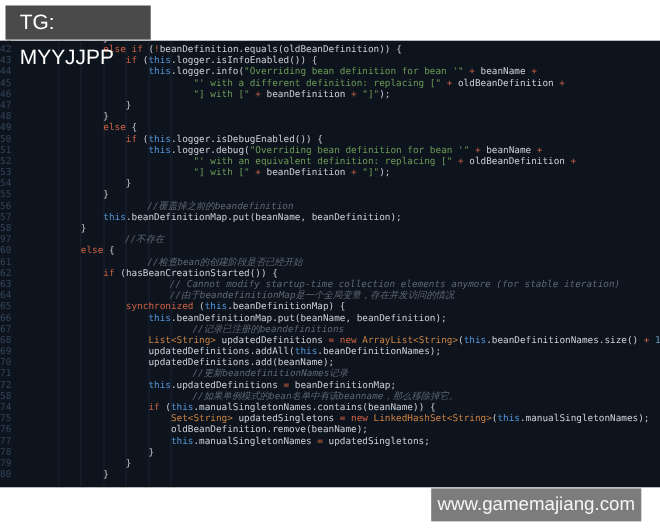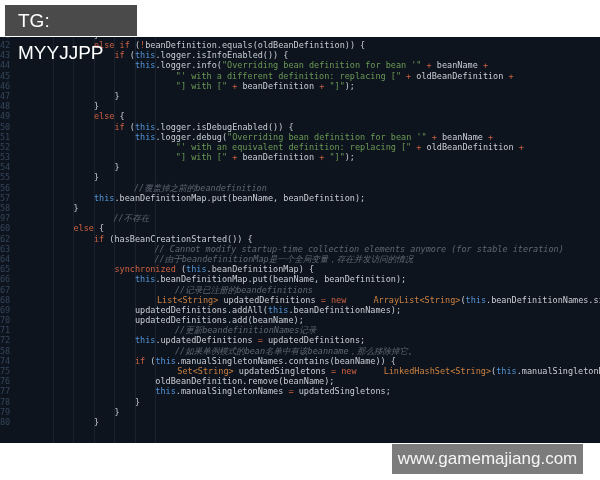--- a/index.html
+++ b/index.html
@@ -8,21 +8,21 @@
   
   .editor{position:absolute;left:0;top:37px;width:600px;height:406px;background:#0e141d;overflow:hidden;}
   .guide{position:absolute;top:0;bottom:0;width:1px;background:#1a2230;}
   .code{position:relative;margin-top:-7.2px;}
   .line{height:10.2px;line-height:10.2px;font-size:8.5px;white-space:pre;font-family:"DejaVu Sans Mono",monospace;}
   .lnum{display:inline-block;width:50px;text-align:left;color:#33455b;vertical-align:top;}
   .ltext{margin-left:3px;}
 
   
   .tk-kw{color:#cd6142;}
-  .tk-type{color:#cc8242;margin-left:22px;}
+  .tk-type{color:#cc8242;}
   .tk-str{color:#6a9955;}
   .tk-cmt{color:#5c6773;font-style:italic;margin-left:40px;}
   .tk-this{color:#5295d8;}
   .tk-op{color:#cd6142;}
   .tk-num{color:#68a0c8;}
   .tk-plain{color:#c9ced6;}
 
   
   .tag-top{position:absolute;left:5px;top:5px;width:132px;height:31px;background:#4a4a4a;
     color:#ffffff;font-family:"Liberation Sans",sans-serif;font-size:19px;line-height:32px;
@@ -58,31 +58,32 @@
         <div class="line"><span class="lnum">51</span><span class="ltext"><span>                </span><span class="tk-this">this</span><span class="tk-plain">.logger.debug(</span><span class="tk-str">"Overriding bean definition for bean '"</span><span class="tk-op"> + </span><span class="tk-plain">beanName</span><span class="tk-op"> +</span></span></div>
         <div class="line"><span class="lnum">52</span><span class="ltext"><span>                        </span><span class="tk-str">"' with an equivalent definition: replacing ["</span><span class="tk-op"> + </span><span class="tk-plain">oldBeanDefinition</span><span class="tk-op"> +</span></span></div>
         <div class="line"><span class="lnum">53</span><span class="ltext"><span>                        </span><span class="tk-str">"] with ["</span><span class="tk-op"> + </span><span class="tk-plain">beanDefinition</span><span class="tk-op"> + </span><span class="tk-str">"]"</span><span class="tk-plain">);</span></span></div>
         <div class="line"><span class="lnum">54</span><span class="ltext"><span>            </span><span class="tk-plain">}</span></span></div>
         <div class="line"><span class="lnum">55</span><span class="ltext"><span>        </span><span class="tk-plain">}</span></span></div>
         <div class="line"><span class="lnum">56</span><span class="ltext"><span>        </span><span class="tk-cmt">//覆盖掉之前的beandefinition</span></span></div>
         <div class="line"><span class="lnum">57</span><span class="ltext"><span>        </span><span class="tk-this">this</span><span class="tk-plain">.beanDefinitionMap.put(beanName, beanDefinition);</span></span></div>
         <div class="line"><span class="lnum">58</span><span class="ltext"><span>    </span><span class="tk-plain">}</span></span></div>
         <div class="line"><span class="lnum">97</span><span class="ltext"><span>    </span><span class="tk-cmt">//不存在</span></span></div>
         <div class="line"><span class="lnum">60</span><span class="ltext"><span>    </span><span class="tk-kw">else</span><span class="tk-plain"> {</span></span></div>
+        <div class="line"><span class="lnum">61</span><span class="ltext"><span>        </span><span class="tk-cmt">//检查bean的创建阶段是否已经开始</span></span></div>
         <div class="line"><span class="lnum">62</span><span class="ltext"><span>        </span><span class="tk-kw">if</span><span class="tk-plain"> (hasBeanCreationStarted()) {</span></span></div>
         <div class="line"><span class="lnum">63</span><span class="ltext"><span>            </span><span class="tk-cmt">// Cannot modify startup-time collection elements anymore (for stable iteration)</span></span></div>
         <div class="line"><span class="lnum">64</span><span class="ltext"><span>            </span><span class="tk-cmt">//由于beandefinitionMap是一个全局变量，存在并发访问的情况</span></span></div>
         <div class="line"><span class="lnum">65</span><span class="ltext"><span>            </span><span class="tk-kw">synchronized</span><span class="tk-plain"> (</span><span class="tk-this">this</span><span class="tk-plain">.beanDefinitionMap) {</span></span></div>
         <div class="line"><span class="lnum">66</span><span class="ltext"><span>                </span><span class="tk-this">this</span><span class="tk-plain">.beanDefinitionMap.put(beanName, beanDefinition);</span></span></div>
         <div class="line"><span class="lnum">67</span><span class="ltext"><span>                </span><span class="tk-cmt">//记录已注册的beandefinitions</span></span></div>
         <div class="line"><span class="lnum">68</span><span class="ltext"><span>                </span><span class="tk-type">List&lt;String&gt;</span><span class="tk-plain"> updatedDefinitions </span><span class="tk-op">= </span><span class="tk-kw">new</span><span class="tk-plain"> </span><span class="tk-type">ArrayList&lt;String&gt;</span><span class="tk-plain">(</span><span class="tk-this">this</span><span class="tk-plain">.beanDefinitionNames.size()</span><span class="tk-op"> + </span><span class="tk-num">1</span></span></div>
         <div class="line"><span class="lnum">69</span><span class="ltext"><span>                </span><span class="tk-plain">updatedDefinitions.addAll(</span><span class="tk-this">this</span><span class="tk-plain">.beanDefinitionNames);</span></span></div>
         <div class="line"><span class="lnum">70</span><span class="ltext"><span>                </span><span class="tk-plain">updatedDefinitions.add(beanName);</span></span></div>
         <div class="line"><span class="lnum">71</span><span class="ltext"><span>                </span><span class="tk-cmt">//更新beandefinitionNames记录</span></span></div>
-        <div class="line"><span class="lnum">72</span><span class="ltext"><span>                </span><span class="tk-this">this</span><span class="tk-plain">.updatedDefinitions </span><span class="tk-op">= </span><span class="tk-plain">updatedDefinitions;</span></span></div>
+        <div class="line"><span class="lnum">72</span><span class="ltext"><span>                </span><span class="tk-this">this</span><span class="tk-plain">.updatedDefinitions </span><span class="tk-op">= </span><span class="tk-plain">beanDefinitionMap;</span></span></div>
         <div class="line"><span class="lnum">58</span><span class="ltext"><span>                </span><span class="tk-cmt">//如果单例模式的bean名单中有该beanname，那么移除掉它。</span></span></div>
         <div class="line"><span class="lnum">74</span><span class="ltext"><span>                </span><span class="tk-kw">if</span><span class="tk-plain"> (</span><span class="tk-this">this</span><span class="tk-plain">.manualSingletonNames.contains(beanName)) {</span></span></div>
         <div class="line"><span class="lnum">75</span><span class="ltext"><span>                    </span><span class="tk-type">Set&lt;String&gt;</span><span class="tk-plain"> updatedSingletons </span><span class="tk-op">= </span><span class="tk-kw">new</span><span class="tk-plain"> </span><span class="tk-type">LinkedHashSet&lt;String&gt;</span><span class="tk-plain">(</span><span class="tk-this">this</span><span class="tk-plain">.manualSingletonNames);</span></span></div>
         <div class="line"><span class="lnum">76</span><span class="ltext"><span>                    </span><span class="tk-plain">oldBeanDefinition.remove(beanName);</span></span></div>
         <div class="line"><span class="lnum">77</span><span class="ltext"><span>                    </span><span class="tk-this">this</span><span class="tk-plain">.manualSingletonNames </span><span class="tk-op">= </span><span class="tk-plain">updatedSingletons;</span></span></div>
         <div class="line"><span class="lnum">78</span><span class="ltext"><span>                </span><span class="tk-plain">}</span></span></div>
         <div class="line"><span class="lnum">79</span><span class="ltext"><span>            </span><span class="tk-plain">}</span></span></div>
         <div class="line"><span class="lnum">80</span><span class="ltext"><span>        </span><span class="tk-plain">}</span></span></div>
       </div>
   </div>

